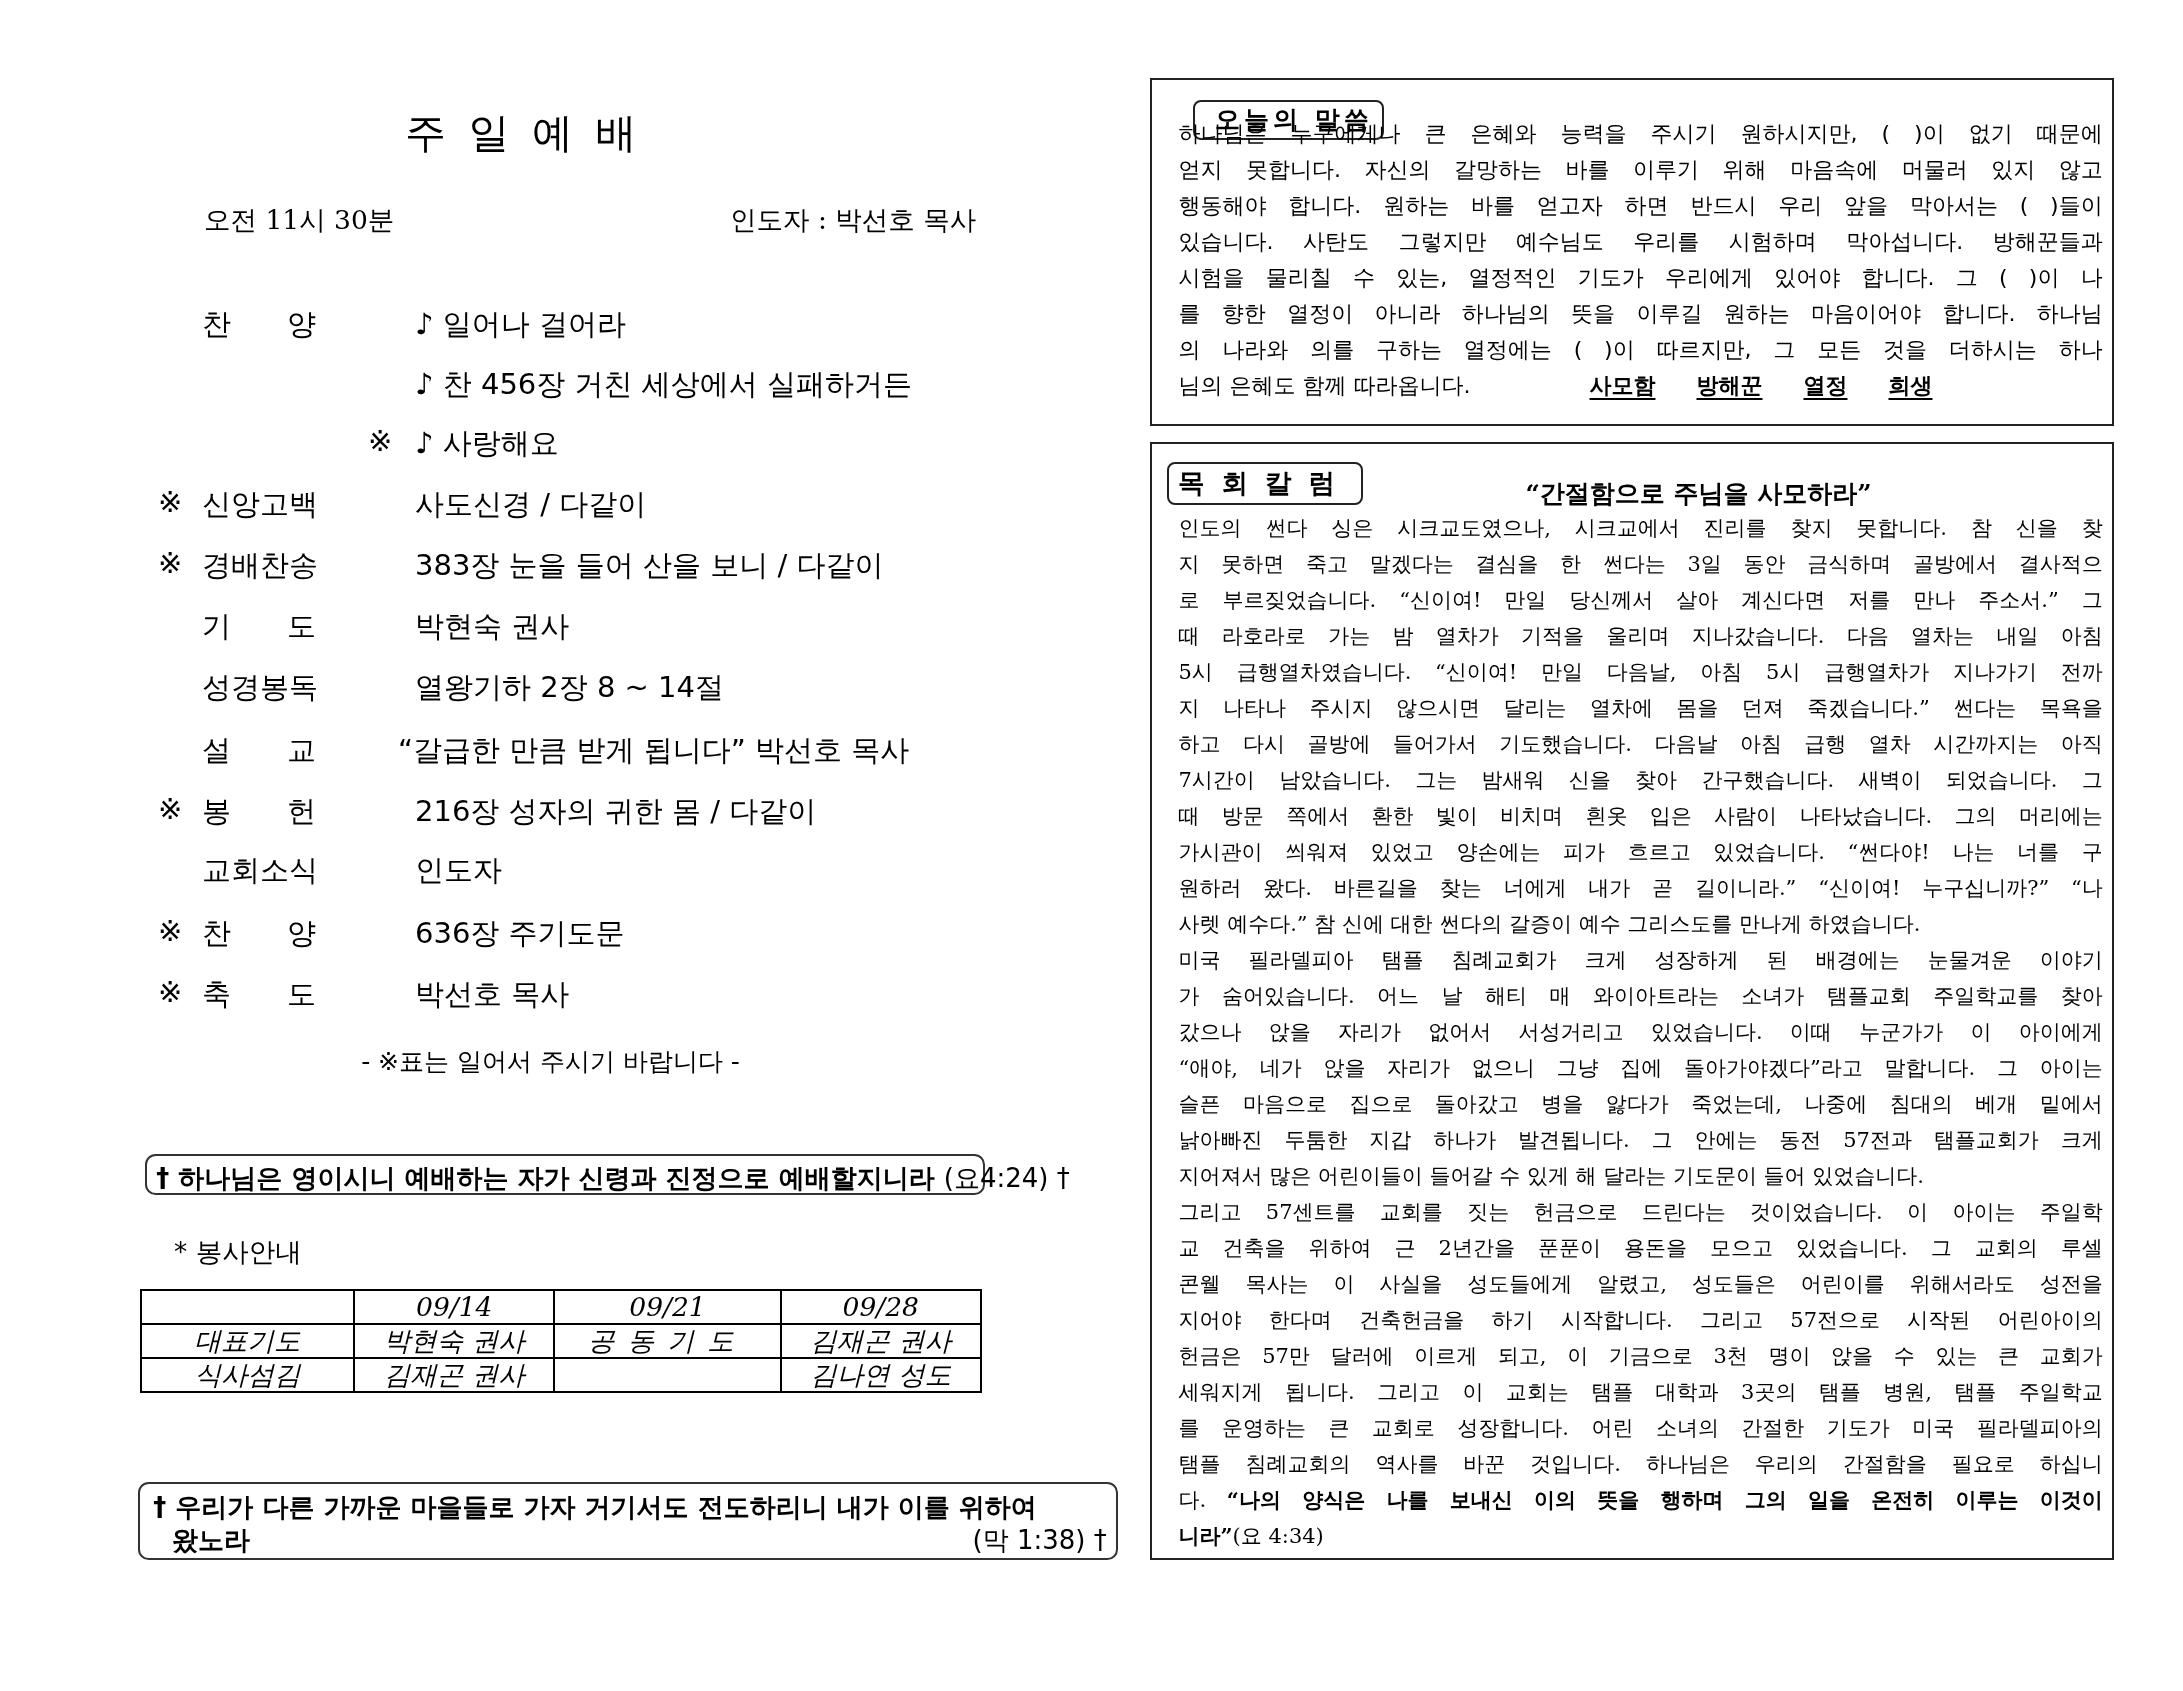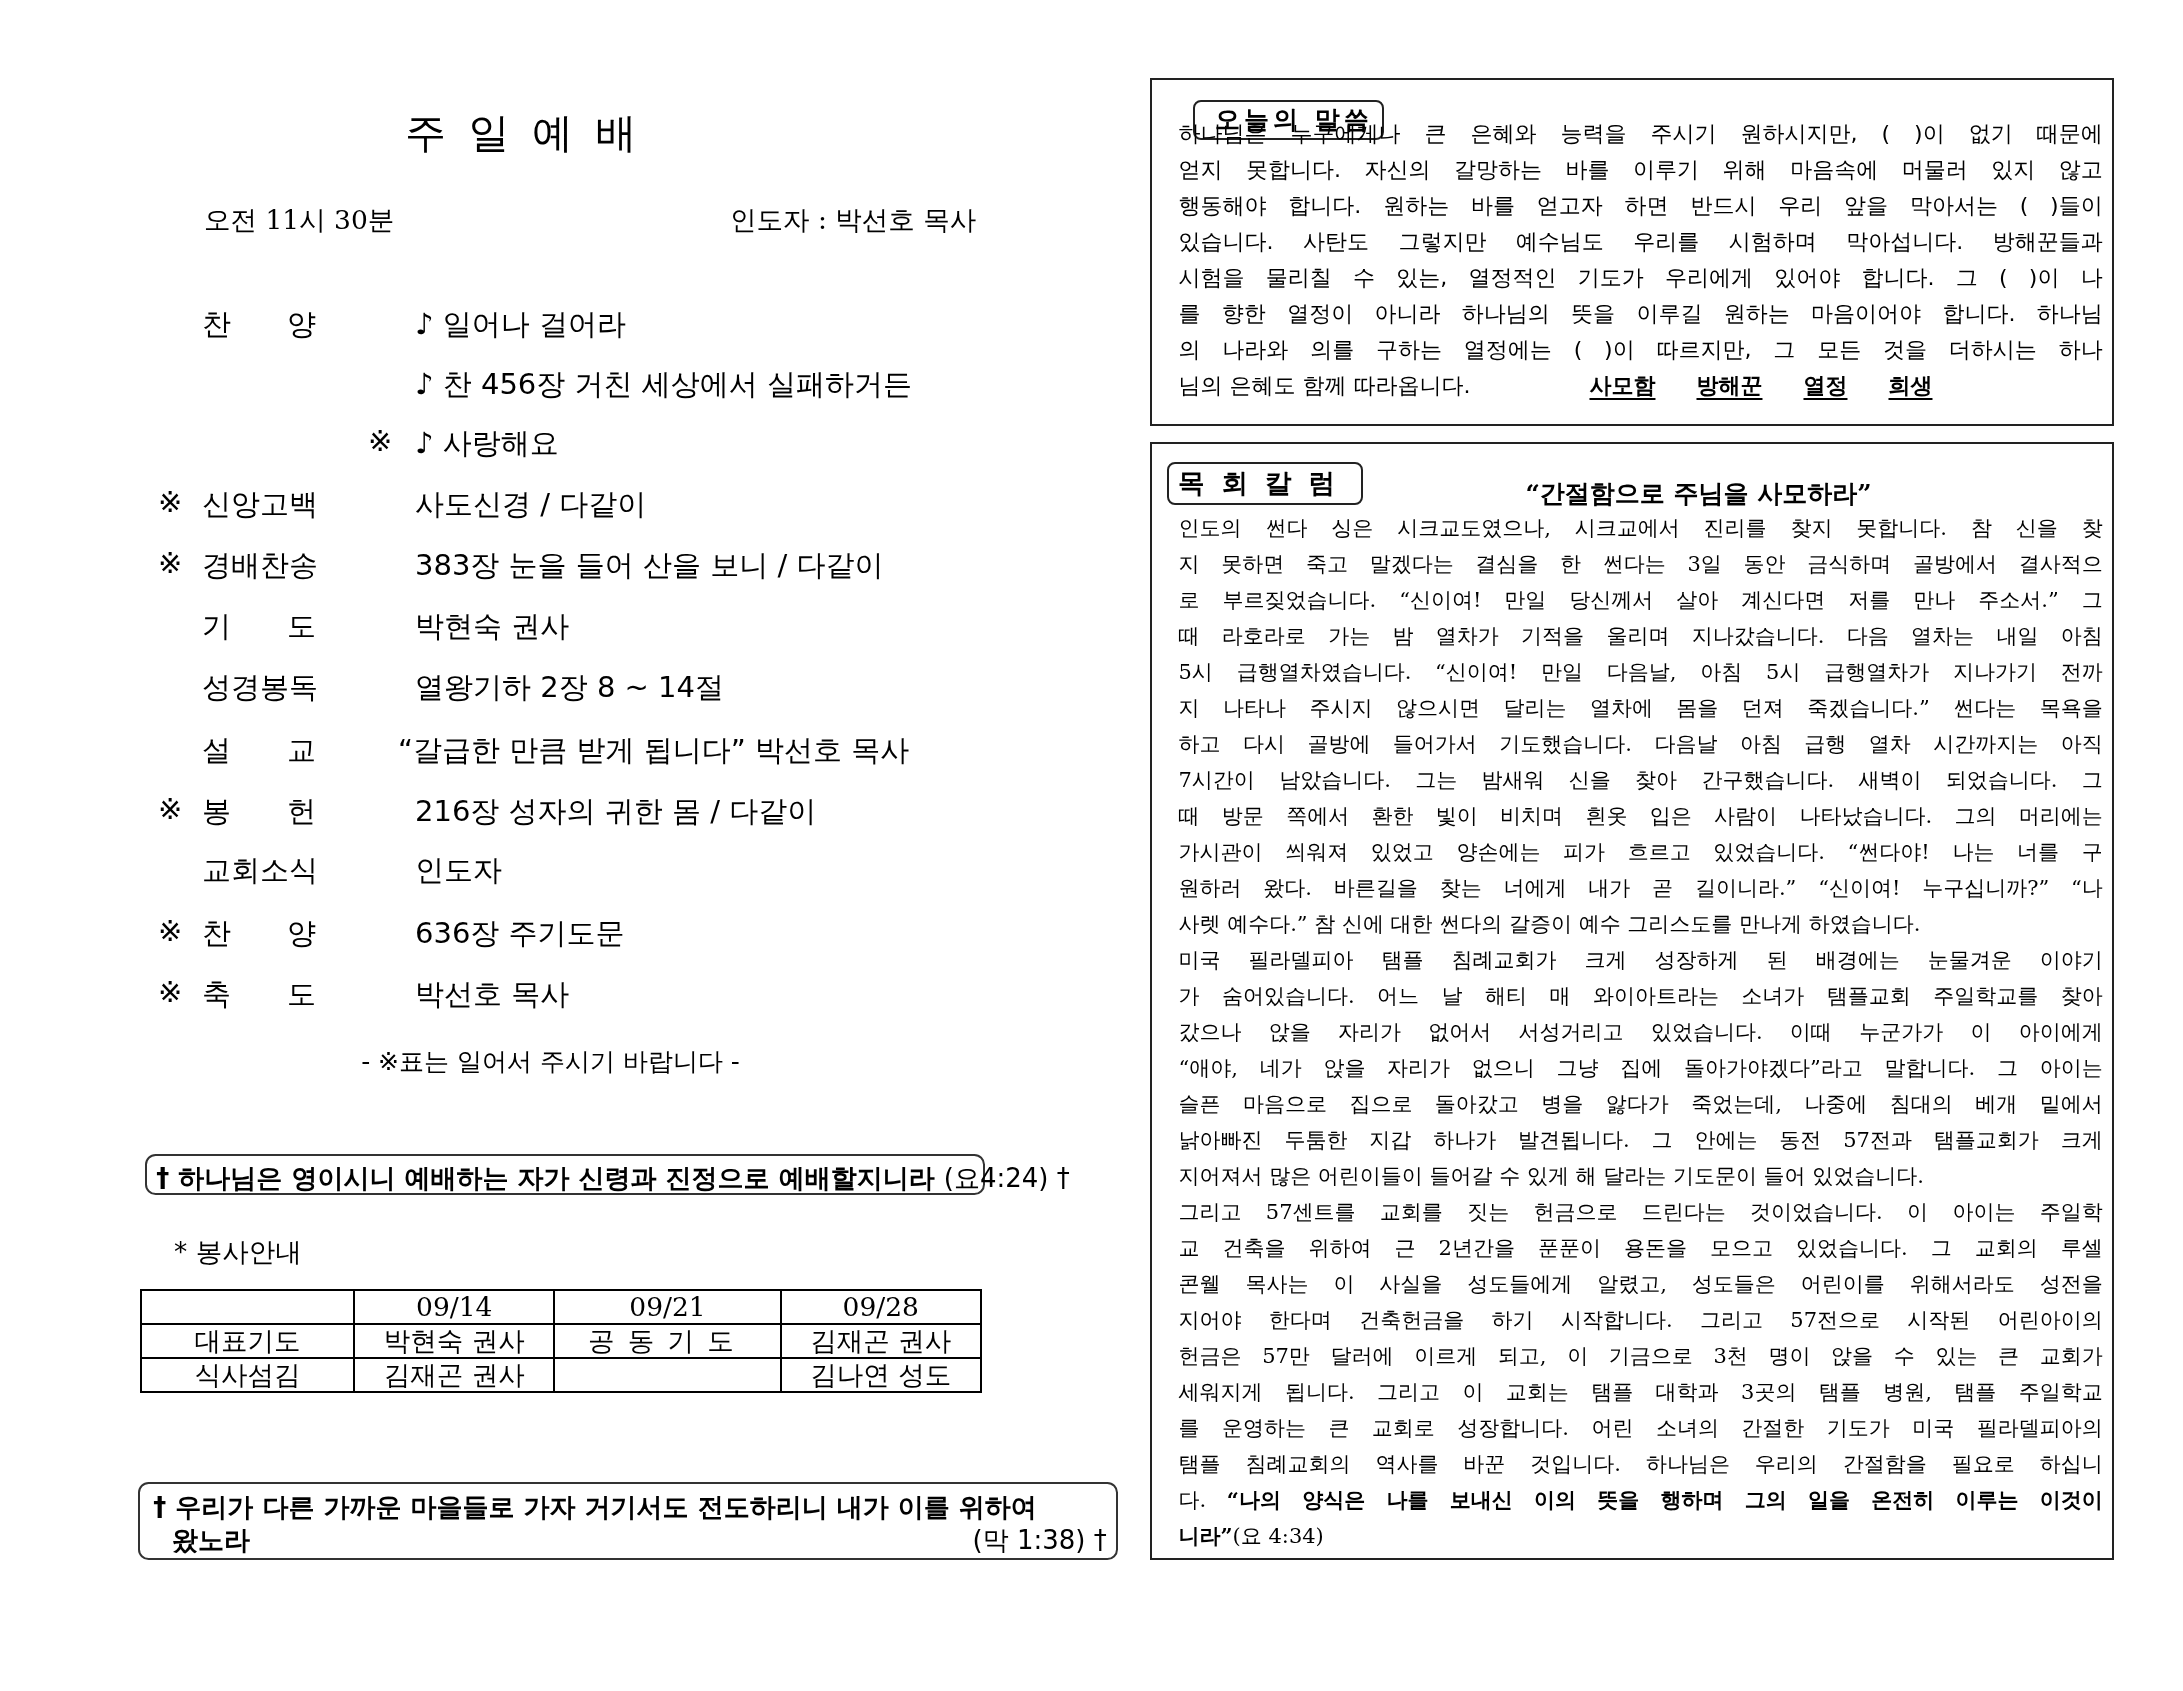--- a/index.html
+++ b/index.html
@@ -44,20 +44,21 @@
   .verse2 { left: 138px; top: 1482px; width: 980px; height: 78px; padding: 6.6px 9.3px 0 13.3px; line-height: 33px; }
   .verse2 .line2 { display: flex; justify-content: space-between; padding-left: 18.6px; }
   .verse2 .ref { font-weight: normal; }
 
   .service-title { position: absolute; left: 174px; top: 1234px; font-size: 26.5px; }
 
   table.service {
     position: absolute; left: 140px; top: 1289px; width: 842px;
     border-collapse: collapse; font-family: "DejaVu Serif", "Liberation Serif", serif;
     font-size: 26.5px;
+    font-style: italic;
   }
   table.service td {
     border: 2px solid #000; height: 32px; text-align: center; padding: 0; line-height: 32px;
   }
   table.service td.col0 { width: 211px; }
   table.service .spaced { letter-spacing: 13.3px; }
 
   
   .box {
     position: absolute; left: 1150px; width: 964px; border: 2px solid #222;

